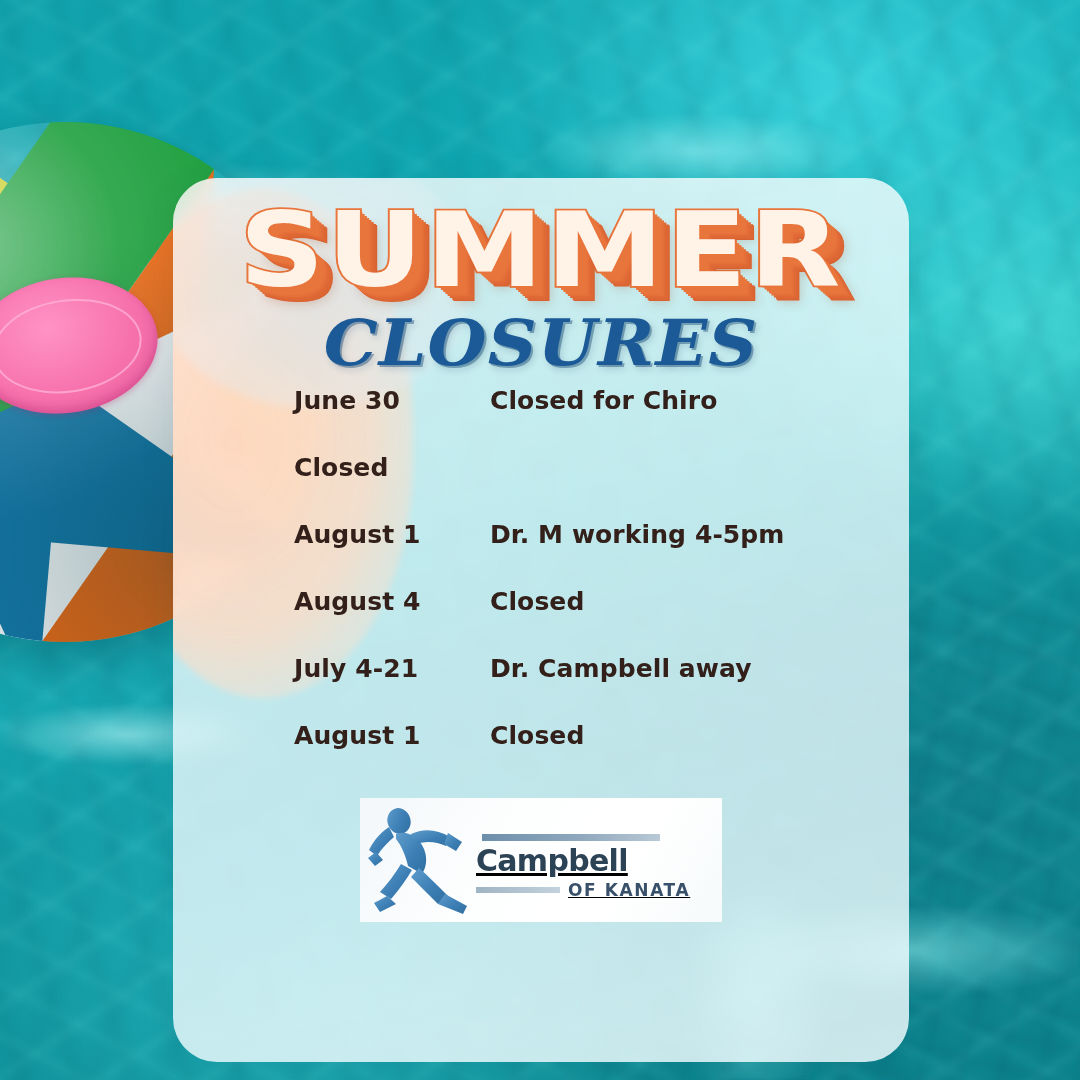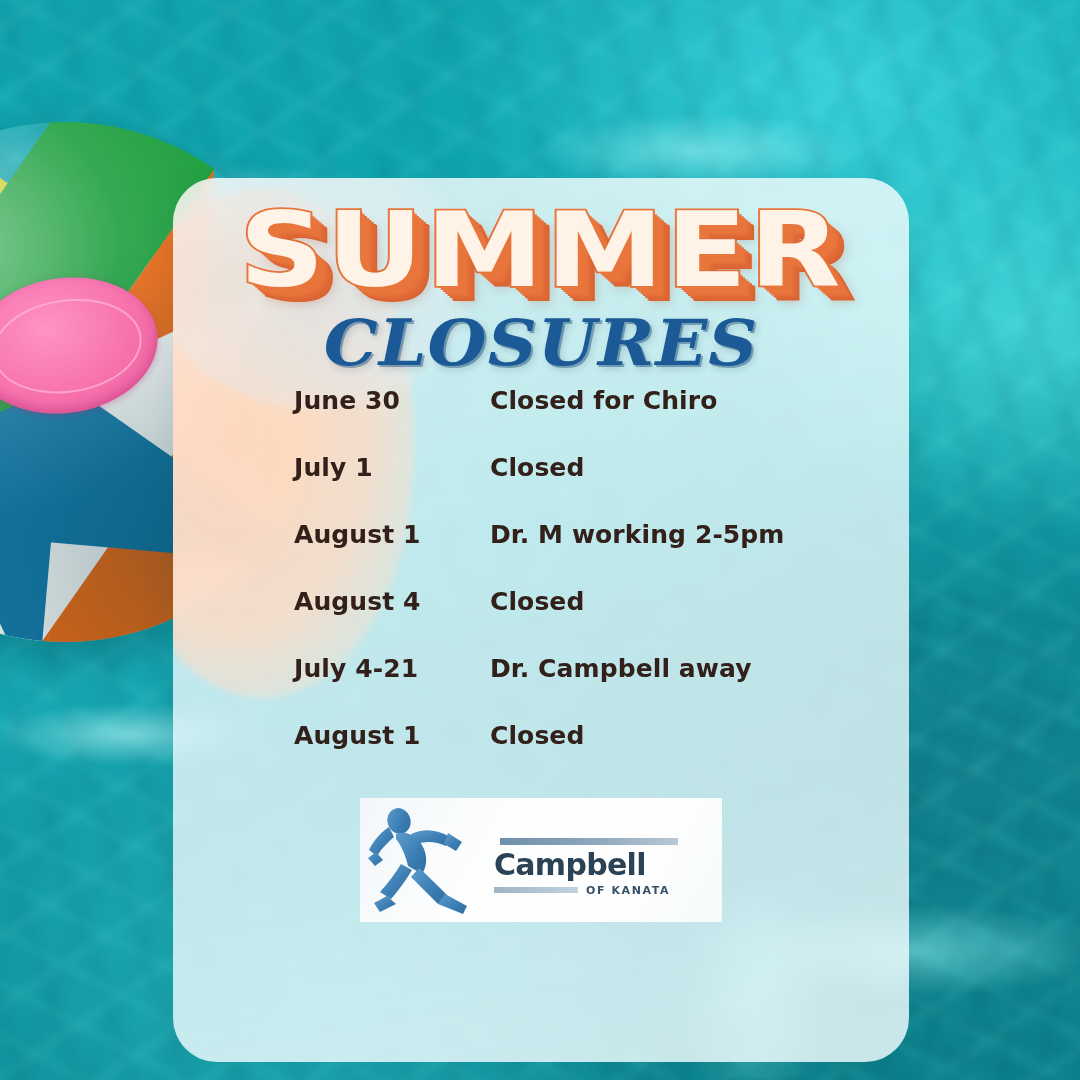--- a/index.html
+++ b/index.html
@@ -199,42 +199,42 @@
   .logo-box {
     position: absolute;
     left: 187px; top: 620px;
     width: 362px; height: 124px;
     background: linear-gradient(120deg, #f3f7fa 0%, #fdfefe 38%, #ffffff 70%, #f6fafb 100%);
     overflow: hidden;
     display: flex;
     align-items: center;
   }
   .logo-figure { flex: 0 0 108px; width: 108px; height: 112px; position: relative; margin-left: 6px; }
-  .logo-text { position: relative; flex: 1 1 auto; margin-left: 20px; padding-top: 2px; }
+  .logo-text { position: relative; flex: 1 1 auto; margin-left: 2px; padding-top: 2px; text-decoration: underline; }
   .logo-rule-top {
     position: absolute; left: 6px; top: 14px; width: 178px; height: 7px;
     background: linear-gradient(90deg, #6d8fab 0%, #8fa8bd 55%, #b9c9d6 100%);
   }
   .logo-name {
     font-family: "DejaVu Sans", sans-serif;
     font-weight: 700;
     font-size: 30px;
     line-height: 31px;
     letter-spacing: -0.7px;
     color: #2c4356;
     margin-top: 23px;
     white-space: nowrap;
   }
   .logo-name .l2 { display: block; margin-top: -1px; }
   .logo-bottom { display: flex; align-items: center; margin-top: 4px; }
   .logo-rule-bot { flex: 0 0 84px; height: 6px; background: linear-gradient(90deg, #9fb4c4 0%, #c3d2dd 100%); margin-right: 8px; }
   .logo-sub {
     font-family: "DejaVu Sans", sans-serif;
     font-weight: 700;
-    font-size: 11px;
+    font-size: 17px;
     letter-spacing: 1.6px;
     color: #39506a;
     white-space: nowrap;
   }
 </style>
 </head>
 <body>
 
 <div id="poster">
 
@@ -271,27 +271,26 @@
       </div>
 
       <div class="schedule">
 
         <div class="row">
           <div class="date">June 30</div>
           <div class="note">Closed for Chiro</div>
         </div>
 
         <div class="row">
-          <div class="date">July 1</div>
           <div class="note">Closed</div>
         </div>
 
         <div class="row">
           <div class="date">August 1</div>
-          <div class="note">Dr. M working 2-5pm</div>
+          <div class="note">Dr. M working 4-5pm</div>
         </div>
 
         <div class="row">
           <div class="date">August 4</div>
           <div class="note">Closed</div>
         </div>
 
         <div class="row">
           <div class="date">July 4-21</div>
           <div class="note">Dr. Campbell away</div>

